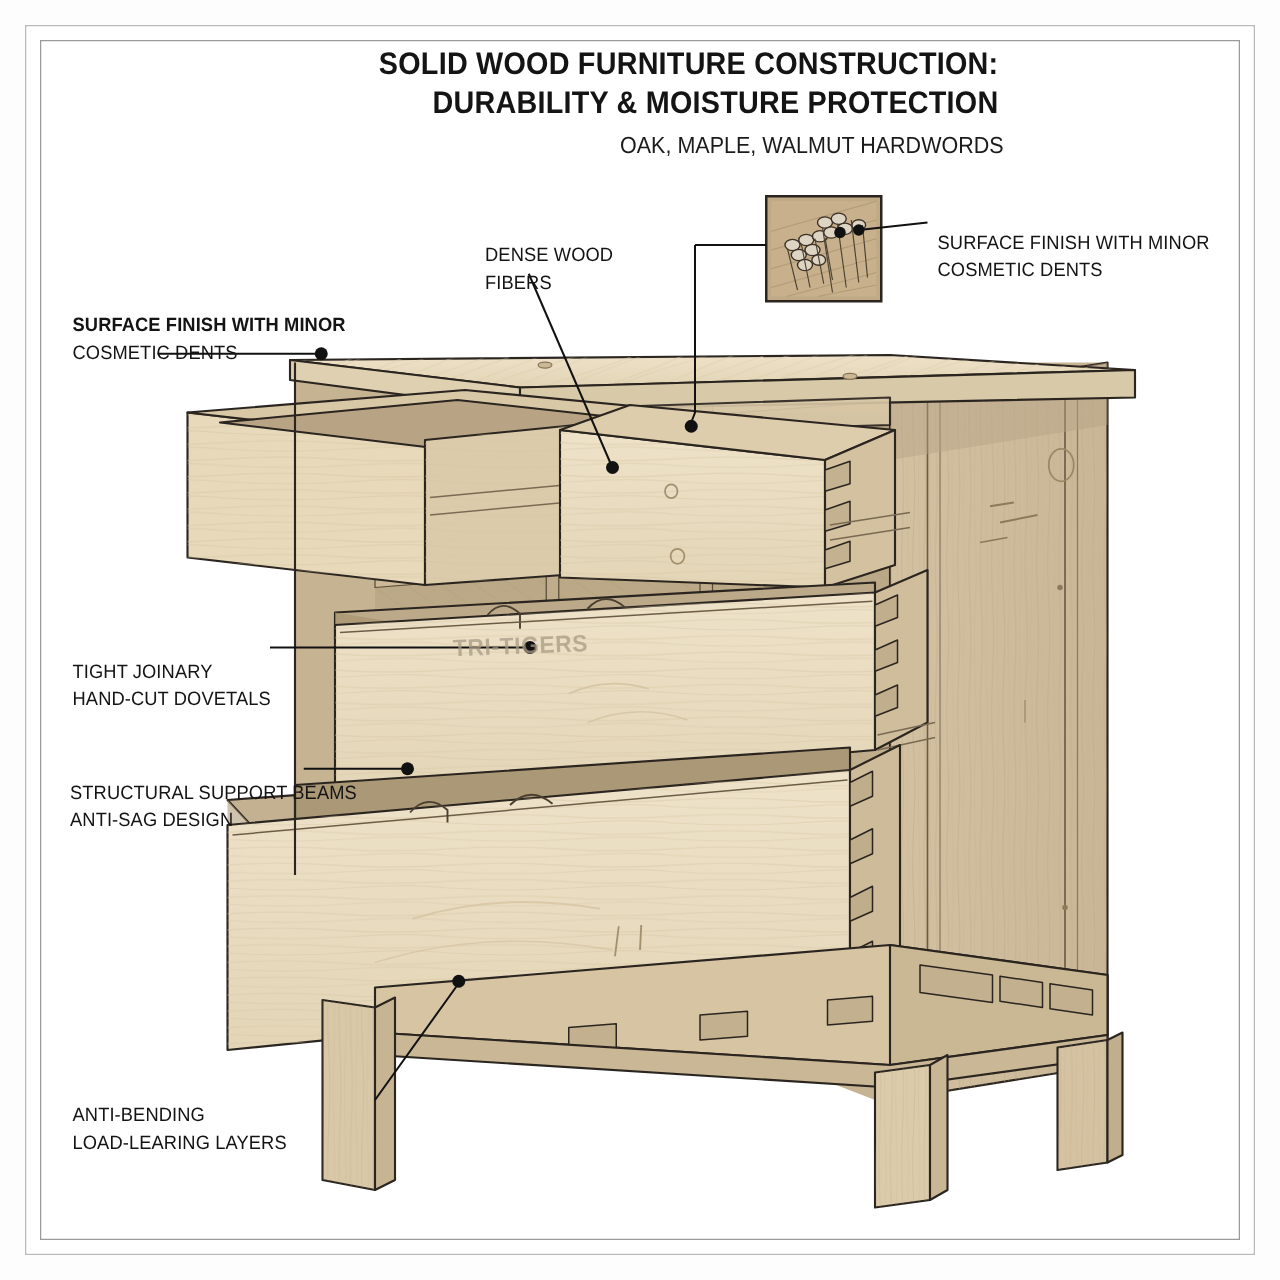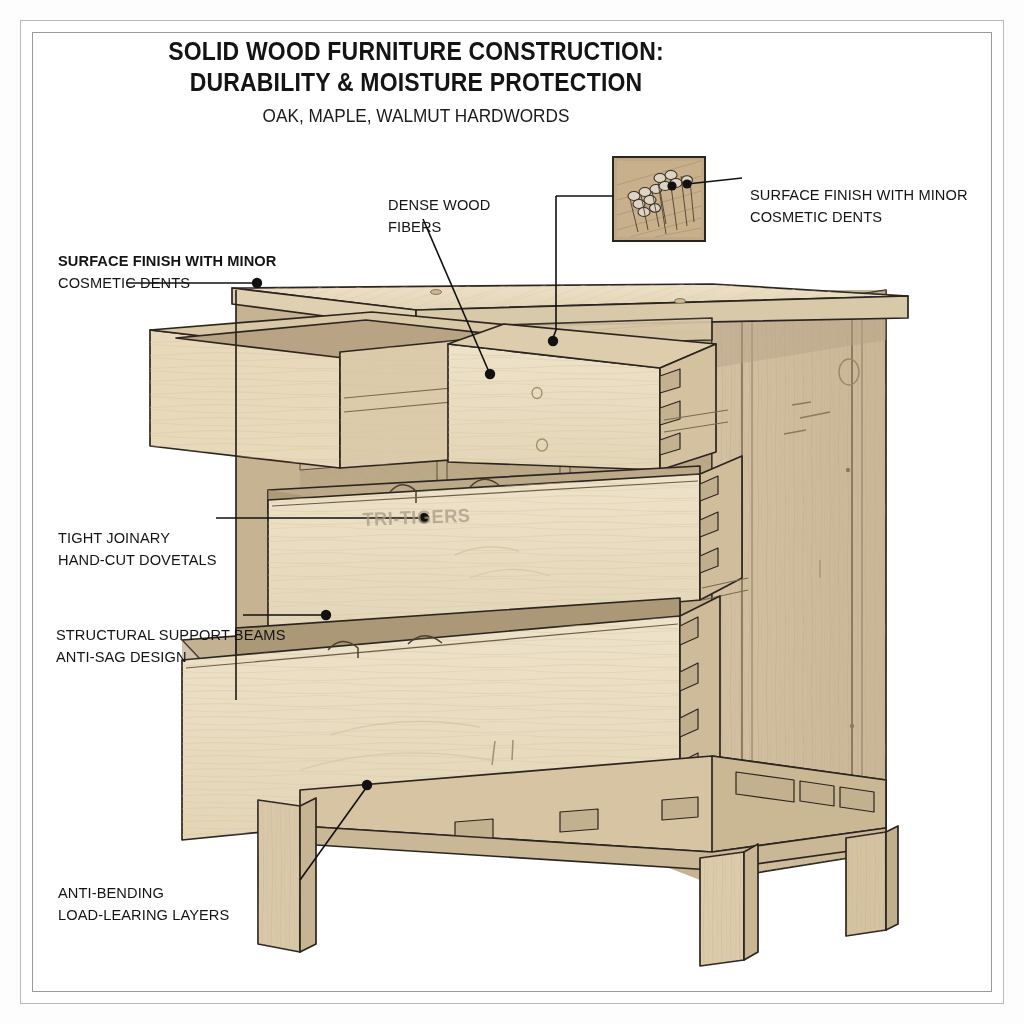--- a/index.html
+++ b/index.html
@@ -7,21 +7,21 @@
        font-family:"Liberation Sans",sans-serif;color:#111;}
   #stage{position:relative;width:1024px;height:1024px;background:#fdfdfd;}
 
   
   .frame-outer{position:absolute;left:20px;top:20px;width:984px;height:984px;
       border:1.5px solid #b9b9b9;box-sizing:border-box;background:#ffffff;}
   .frame-inner{position:absolute;left:32px;top:32px;width:960px;height:960px;
       border:1.5px solid #9a9a9a;box-sizing:border-box;background:#ffffff;}
 
   
-  .title-block{position:absolute;left:0;top:36px;width:832px;text-align:center;}
+  .title-block{position:absolute;left:0;top:36px;width:832px;text-align:right;}
   .t1,.t2{font-weight:bold;font-size:25px;letter-spacing:.2px;line-height:31px;
       font-family:"Liberation Sans",sans-serif;color:#141414;
       transform:scaleX(.92);transform-origin:center;}
   .t3{font-size:18.5px;line-height:26px;color:#1b1b1b;margin-top:5px;
       transform:scaleX(.93);transform-origin:center;}
 
   
   .lbl{position:absolute;font-size:15.4px;line-height:22px;color:#141414;
       white-space:pre-line;letter-spacing:.1px;transform:scaleX(.95);
       transform-origin:left top;}

